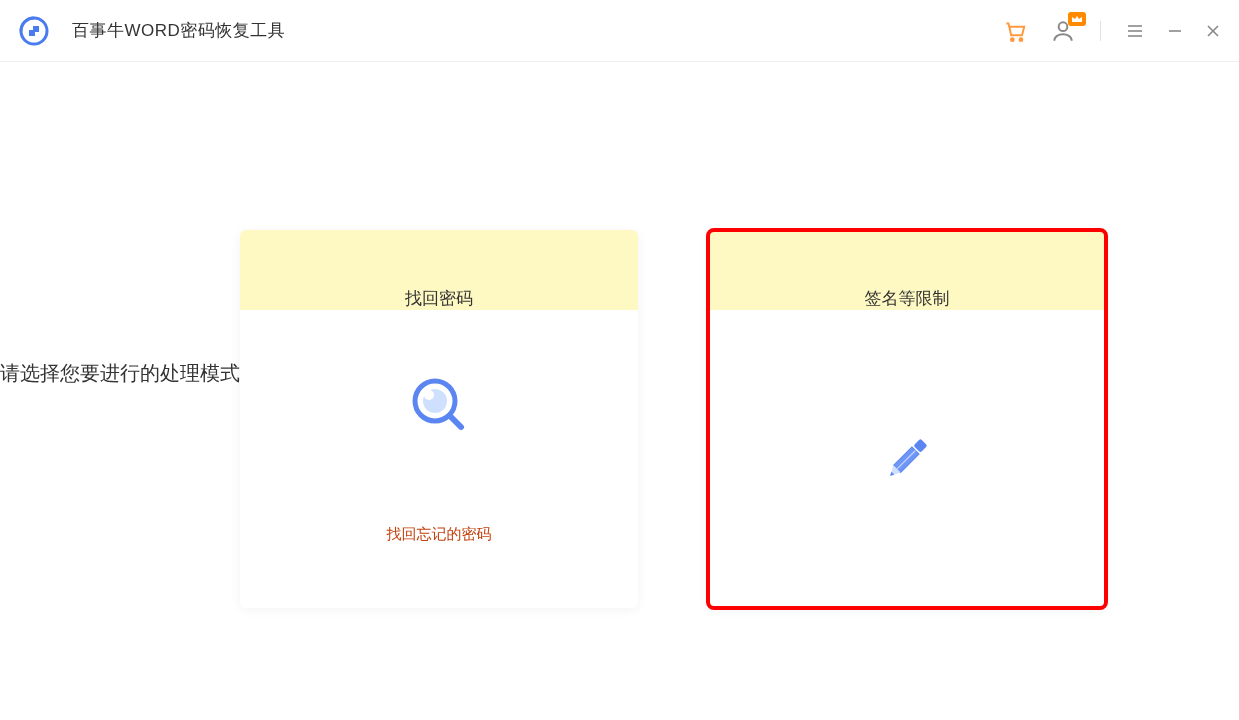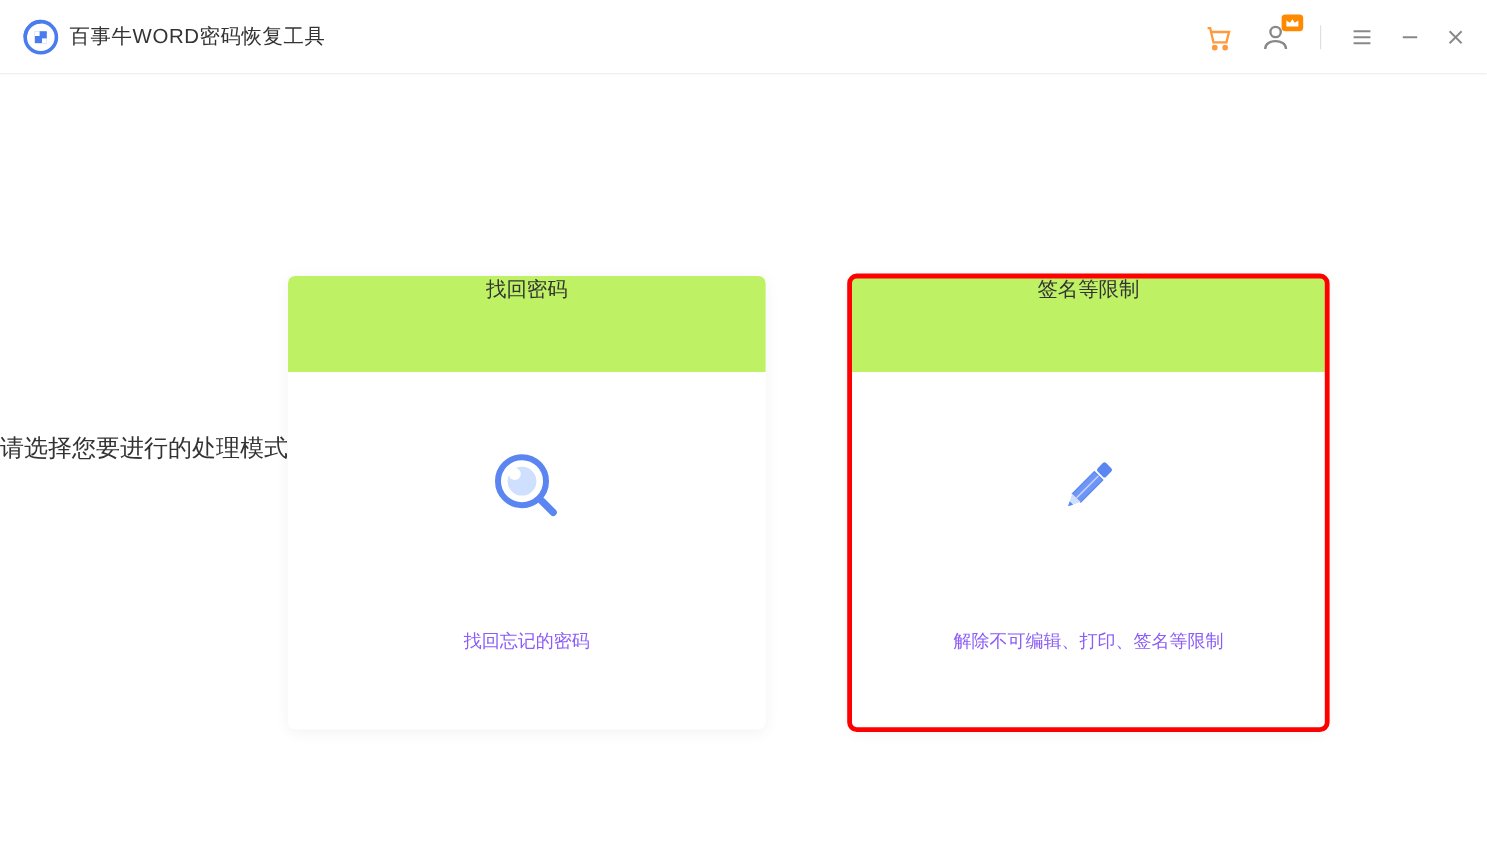--- a/index.html
+++ b/index.html
@@ -18,21 +18,21 @@
       display: flex;
       align-items: center;
       justify-content: space-between;
       height: 62px;
       padding: 0 18px;
       border-bottom: 1px solid #eeeeee;
     }
     .titlebar-left {
       display: flex;
       align-items: center;
-      gap: 8px;
+      gap: 22px;
     }
     .app-title {
       font-size: 17px;
       color: #333333;
       font-weight: 400;
       letter-spacing: 0.5px;
     }
     .titlebar-right {
       display: flex;
       align-items: center;
@@ -91,24 +91,24 @@
       display: flex;
       flex-direction: column;
       cursor: pointer;
     }
     .card-highlighted {
       outline: 4px solid #ff0000;
       outline-offset: -2px;
     }
     .card-header {
       height: 80px;
-      background: #bef264;
+      background: #fef9c3;
       border-radius: 6px 6px 0 0;
       display: flex;
-      align-items: flex-start;
+      align-items: flex-end;
       justify-content: center;
     }
     .card-title {
       font-size: 17px;
       color: #333333;
       font-weight: 500;
     }
     .card-body {
       flex: 1;
       display: flex;
@@ -118,21 +118,21 @@
       gap: 90px;
     }
     .card-icon {
       display: flex;
       align-items: center;
       justify-content: center;
       height: 60px;
     }
     .card-desc {
       font-size: 15px;
-      color: #8b5cf6;
+      color: #c2410c;
     }
   </style>
 </head>
 <body>
 
 <div class="titlebar">
   <div class="titlebar-left">
     <span class="icon-btn">
       <svg width="32" height="32" viewBox="0 0 32 32">
         <circle cx="16" cy="16" r="13" fill="none" stroke="#4a7cf0" stroke-width="3"></circle>
@@ -217,18 +217,17 @@
             <g transform="rotate(45 32 32)">
               <rect x="27" y="8" width="10" height="10" rx="2" fill="#5b86f2"></rect>
               <rect x="27" y="20" width="10" height="26" fill="#6f95f5"></rect>
               <rect x="27" y="20" width="10" height="26" fill="none" stroke="#5b86f2" stroke-width="1"></rect>
               <line x1="32" y1="20" x2="32" y2="46" stroke="#ffffff" stroke-width="1.2" opacity="0.6"></line>
               <polygon points="27,46 37,46 32,56" fill="#cfe0ff"></polygon>
               <polygon points="30,52 34,52 32,56" fill="#5b86f2"></polygon>
             </g>
           </svg>
         </span>
-        <span class="card-desc">解除不可编辑、打印、签名等限制</span>
       </div>
     </div>
 
   </div>
 </div>
 
 </body></html>

